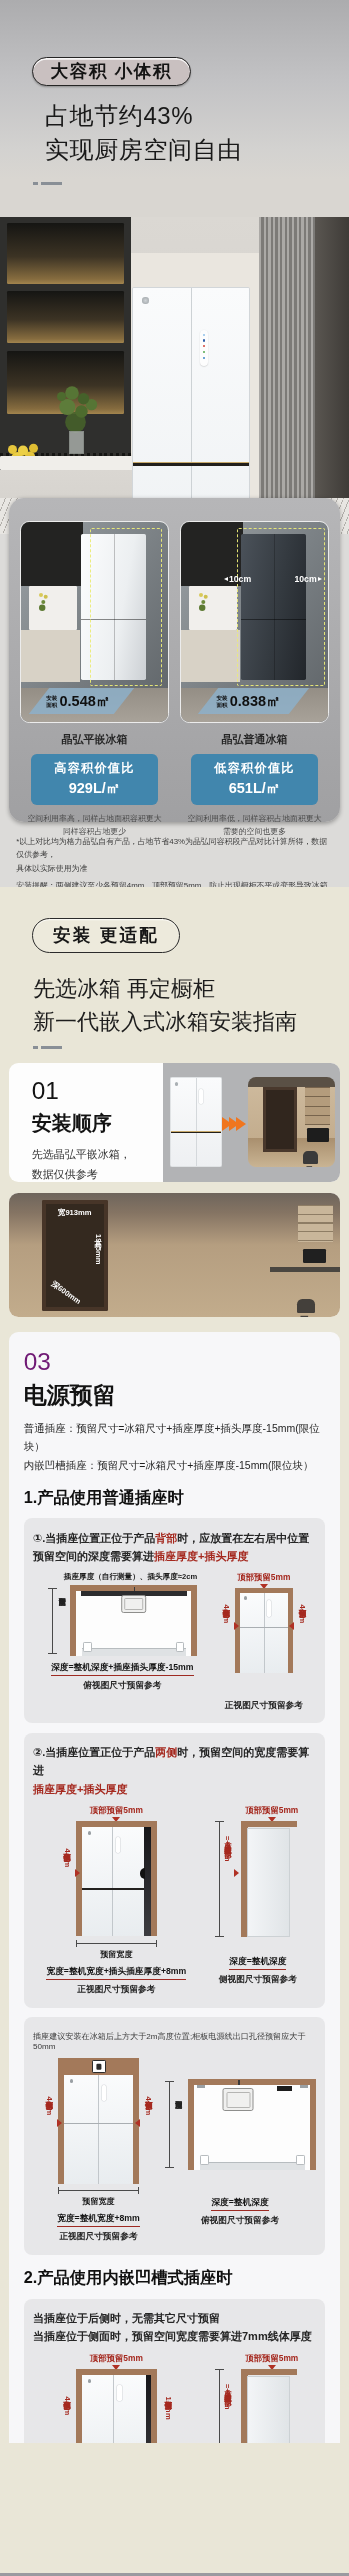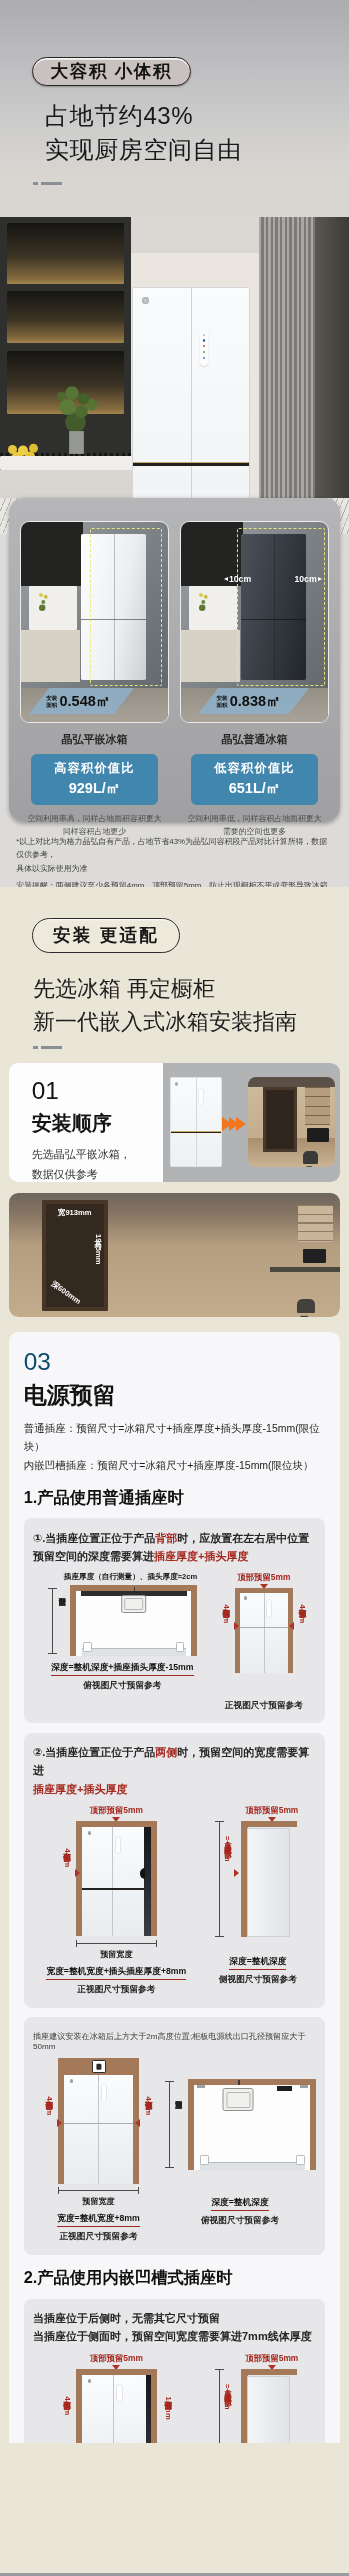--- a/index.html
+++ b/index.html
@@ -147,21 +147,21 @@
   .s2-ld { position:absolute; bottom:9.3px; left:3.5px; color:#fff; font-size:7.6px; font-weight:600; transform:rotate(35deg); }
   .s2-shelf { position:absolute; right:7px; top:11.6px; width:35px; height:37px; background:#c9b69a;
     background-image:repeating-linear-gradient(180deg,rgba(70,55,35,.45) 0 1.2px,rgba(0,0,0,0) 1.2px 8.7px); }
   .s2-oven { position:absolute; right:14px; top:56px; width:23px; height:14px; background:#202020; border-radius:1.2px; }
   .s2-counter { position:absolute; right:0; top:74px; width:70px; height:4.7px; background:#4a4640; }
   .s2-chair { position:absolute; right:25.6px; bottom:4.7px; width:17.5px; height:14px; background:#44403b;
     border-radius:5.2px 5.2px 1.2px 1.2px; box-shadow:-1.7px 11.6px 0 -5.2px #44403b; }
 
   
   .card3 { margin:14.5px 8.7px 0; background:#f7f7f9; border-radius:9.3px; padding:16.3px 15px 15px; position:relative; }
-  .c3-num { font-size:24.4px; font-weight:500; color:#0c4a6e; }
+  .c3-num { font-size:24.4px; font-weight:500; color:#701a75; }
   .c3-title { font-size:23px; font-weight:600; color:#131313; margin-top:3.5px; }
   .c3-formulas { margin-top:8.1px; font-size:10.5px; color:#1f1f1f; line-height:1.75; font-weight:500; }
   .c3-h { margin-top:12.8px; font-size:16.3px; font-weight:700; color:#101010; }
   .gpanel { margin-top:9.3px; background:#e7e7e9; border-radius:8.1px; padding:10.5px 9.3px 11.6px; }
   .gp-text { font-size:11px; color:#262626; font-weight:600; line-height:1.65; }
   .red { color:#a5291f; }
   .gp-sub { margin-top:3.5px; font-size:8.1px; color:#3a3a3a; }
   .gp-row { display:flex; justify-content:space-around; margin-top:7px; }
   .gcol { text-align:center; }
   .fig { position:relative; margin:0 auto; }

